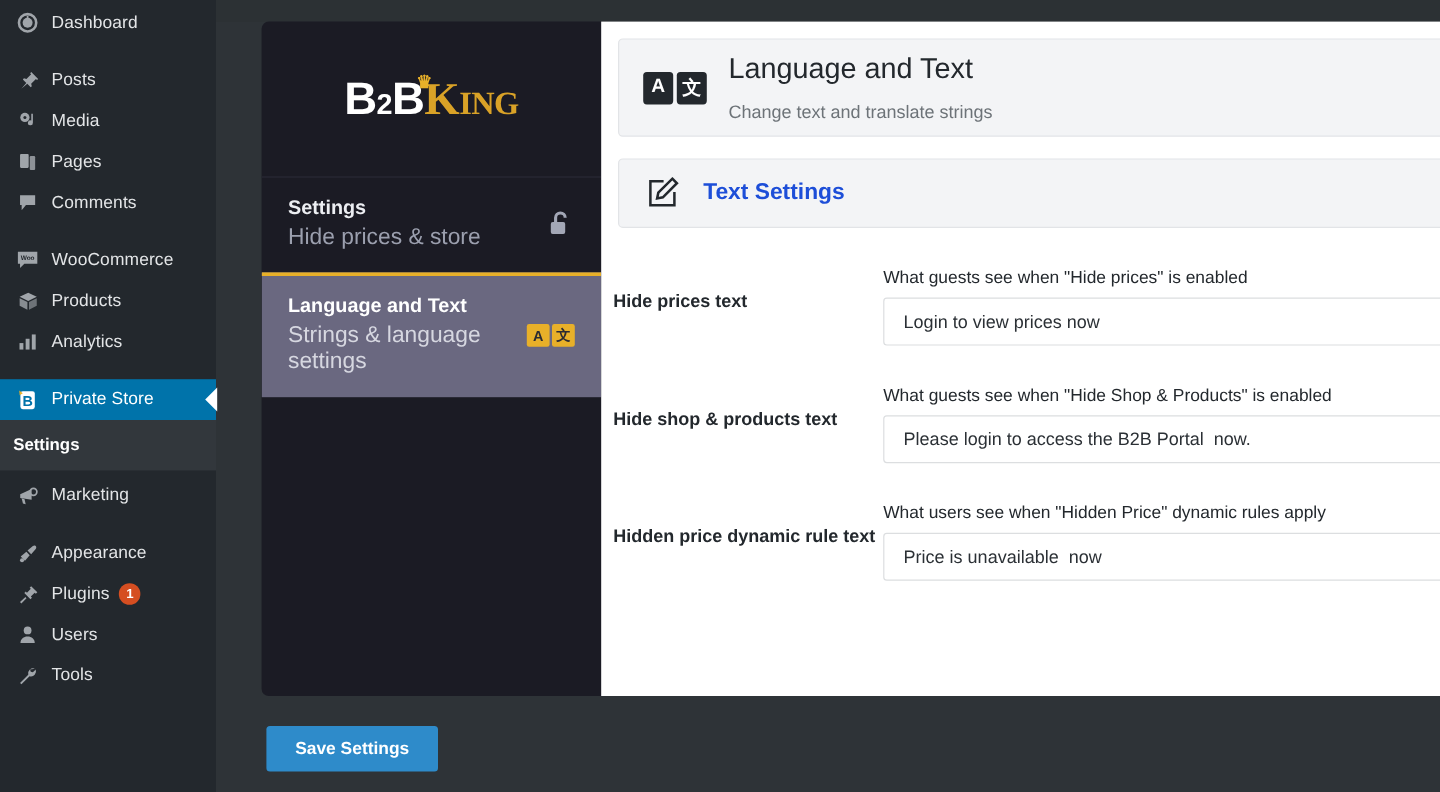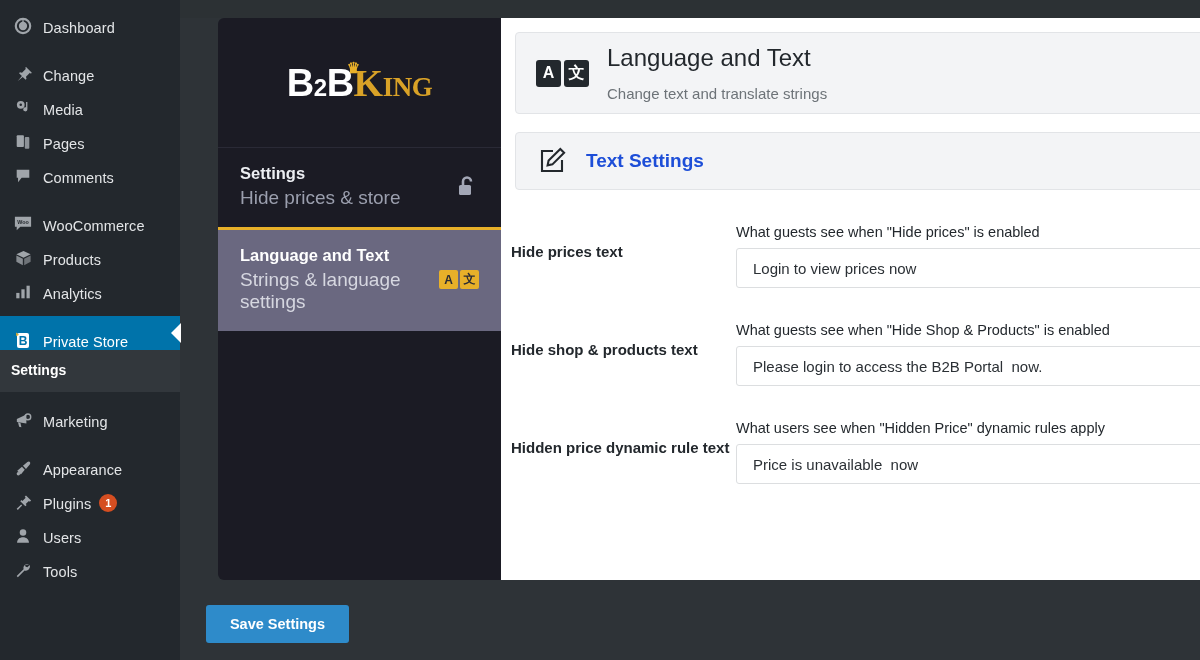--- a/index.html
+++ b/index.html
@@ -15,21 +15,21 @@
     background: #2c3134;
   }
   
   #sidebar {
     position: absolute; left: 0; top: 0; width: 180px; height: 660px;
     background: #23282d; color: #e6e8ea;
     font-size: 14px;
   }
   .nav-item {
     position: relative;
-    display: flex; align-items: flex-end;
+    display: flex; align-items: center;
     height: 34px; padding-left: 11px;
     color: #e3e5e7;
     white-space: nowrap;
   }
   .nav-item .ico {
     width: 24px; height: 20px; margin-right: 8px;
     display: flex; align-items: center; justify-content: center;
     color: #a0a5aa; flex: 0 0 24px;
   }
   .nav-item .lbl { font-size: 14.5px; letter-spacing: .1px; }
@@ -157,21 +157,21 @@
     border: 1px solid #dcdee0;
     border-radius: 3px;
     background: #fff;
     color: #2b3035;
     font-size: 15px;
     font-family: "Liberation Sans", sans-serif;
     outline: none;
   }
   
   #save-btn {
-    position: absolute; left: 206px; top: 605px;
+    position: absolute; left: 222px; top: 605px;
     width: 143px; height: 38px;
     background: #2e8bca;
     color: #ffffff;
     border: none; border-radius: 3px;
     font-size: 14.5px; font-weight: bold;
     font-family: "Liberation Sans", sans-serif;
     cursor: pointer;
   }
   svg { display: block; }
 </style>
@@ -194,21 +194,21 @@
   </div>
 
   <div class="nav-sep"></div>
 
   <div class="nav-item">
     <span class="ico">
       <svg width="18" height="18" viewBox="0 0 20 20" fill="currentColor">
           <path d="M13.4 2.2l-1.1 1.1 1 1-4.4 4.4-2.3-.6-1 1 3.2 3.2-4.6 5.5 5.5-4.6 3.2 3.2 1-1-.6-2.3 4.4-4.4 1 1 1.1-1.1z"></path>
         </svg>
     </span>
-    <span class="lbl">Change</span>
+    <span class="lbl">Posts</span>
   </div>
 
   <div class="nav-item">
     <span class="ico">
       <svg width="18" height="18" viewBox="0 0 20 20" fill="currentColor">
           <circle cx="7.5" cy="6.5" r="4.3"></circle>
           <circle cx="7.5" cy="6.5" r="1.4" fill="#23282d"></circle>
           <path d="M13.4 3.2h1.5v8.2a2.3 2.3 0 1 1-1.5-2.1z"></path>
         </svg>
     </span>

